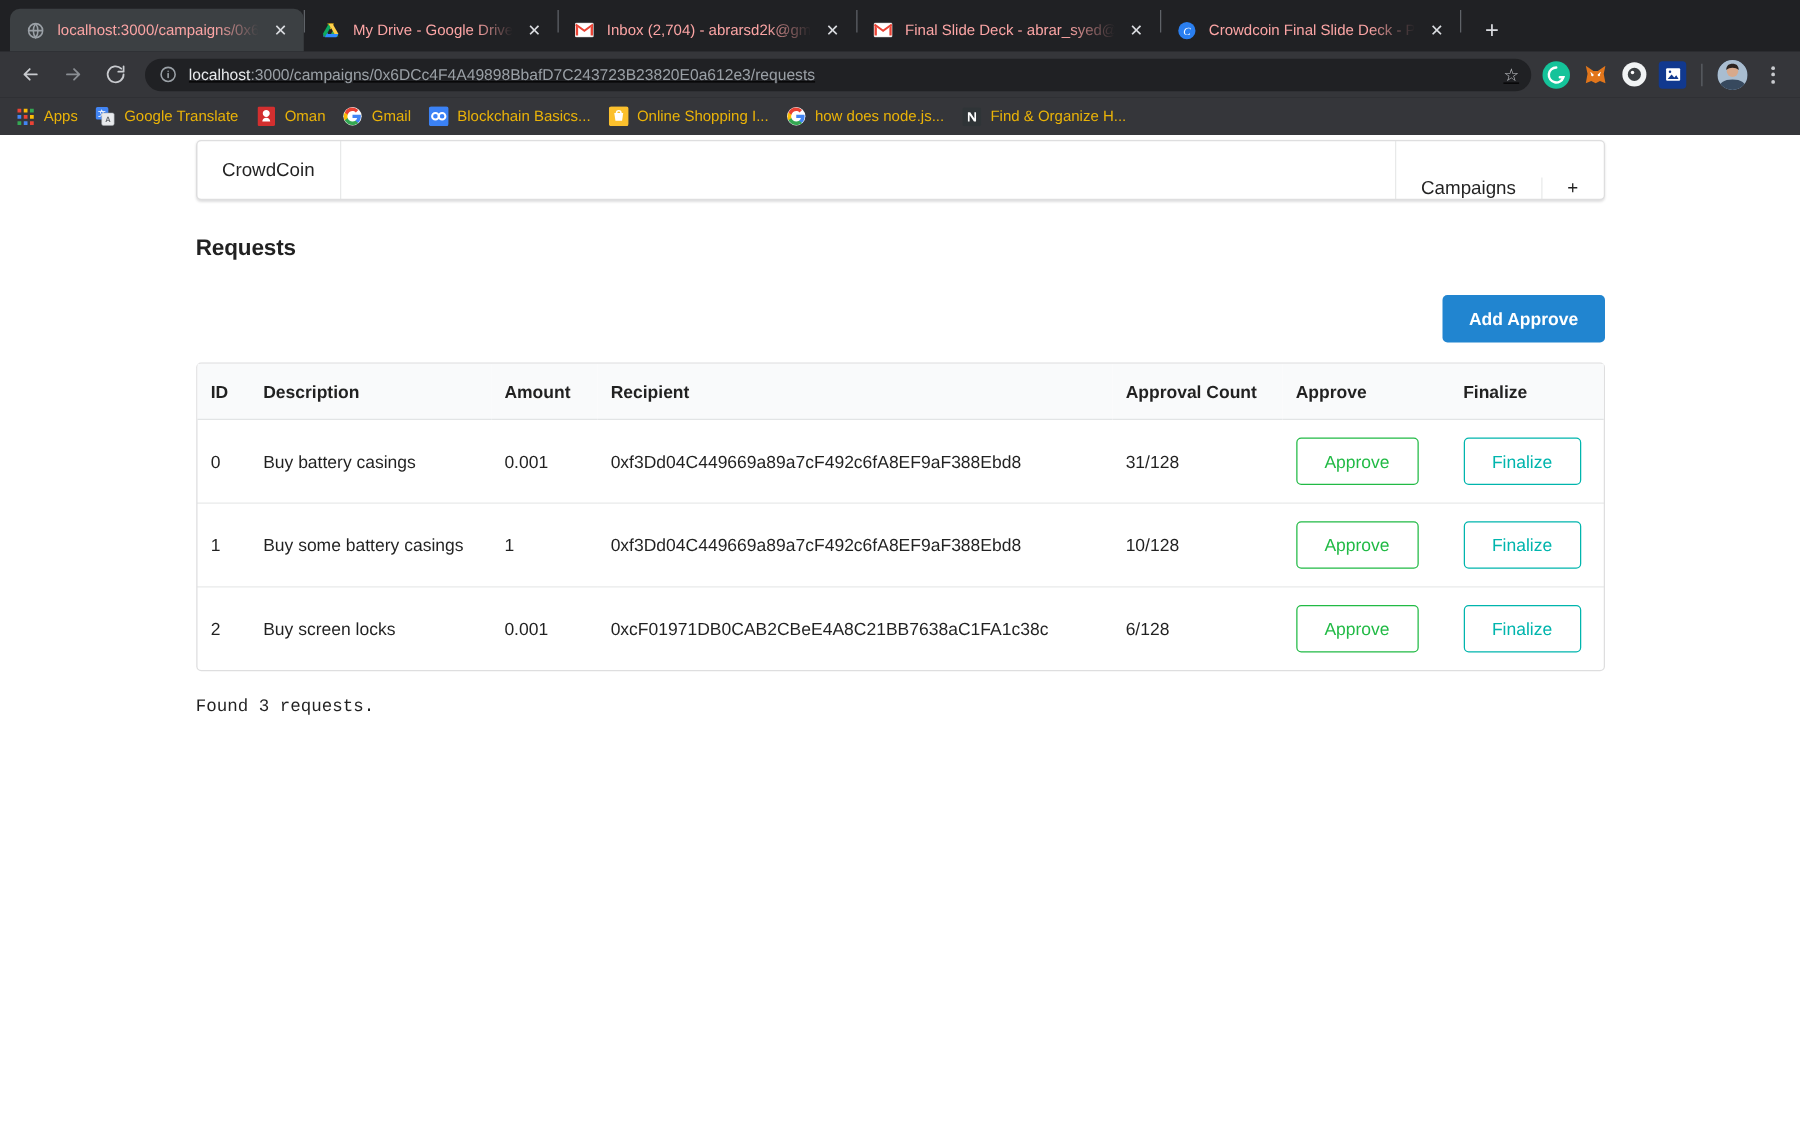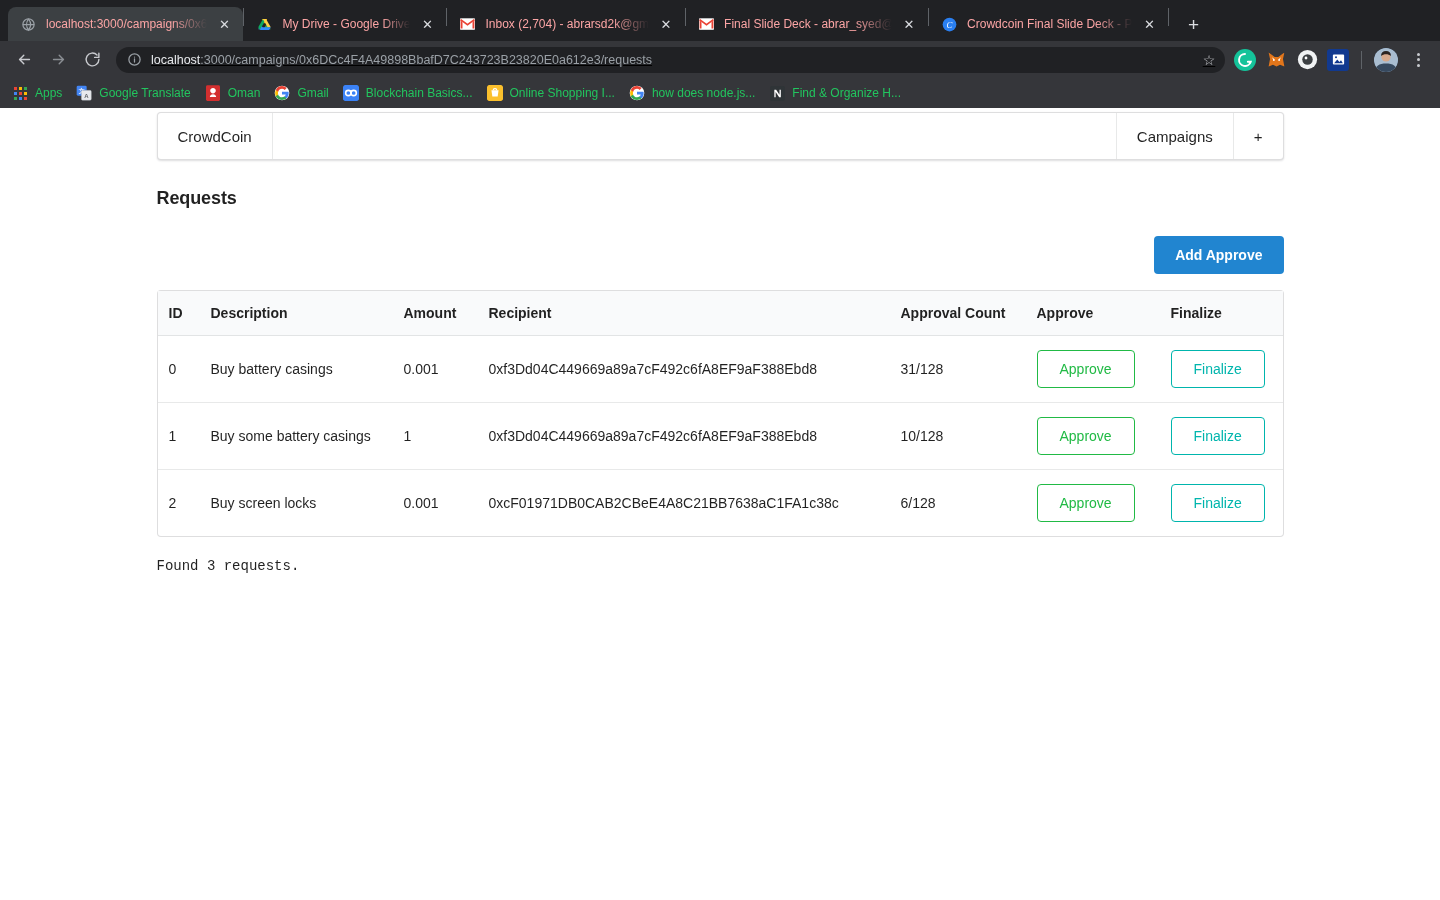--- a/index.html
+++ b/index.html
@@ -108,21 +108,21 @@
     display: flex; align-items: center; height: 22px;
     padding: 0 8px 0 2px; margin-right: 4px; border-radius: 4px;
     flex: 0 0 auto;
   }
   .bm .bm-icon {
     width: 16px; height: 16px; flex: 0 0 16px; margin-right: 7px;
     display: flex; align-items: center; justify-content: center;
     border-radius: 2px; overflow: hidden; font-size: 9px; font-weight: bold;
   }
   .bm .bm-label {
-    font-size: 12px; color: #22c55e; white-space: nowrap;
+    font-size: 12px; color: #eab308; white-space: nowrap;
     max-width: 118px; overflow: hidden; text-overflow: ellipsis;
   }
   .apps-grid { display: grid; grid-template-columns: repeat(3,3px); gap: 2px; }
   .apps-grid i { width: 3px; height: 3px; display: block; }
 
   
   .page { background: #fff; height: 792px; padding-top: 4px; }
   .container { width: 1127px; margin: 0 auto; }
 
   
@@ -130,21 +130,21 @@
     display: flex; background: #fff; border: 1px solid rgba(34,36,38,.15);
     border-radius: 4px; box-shadow: 0 1px 2px 0 rgba(34,36,38,.15);
     min-height: 48px; margin-bottom: 28px;
   }
   .menu-item {
     display: flex; align-items: center; padding: 0 20px;
     font-size: 15px; color: rgba(0,0,0,.87);
     border-right: 1px solid rgba(34,36,38,.1);
   }
   .menu-spacer { flex: 1 1 auto; border-right: 1px solid rgba(34,36,38,.1); }
-  .menu-right { display: flex; }
+  .menu-right { display: flex; align-items: flex-end; }
   .menu-right .menu-item:last-child { border-right: none; }
 
   h2.page-title {
     font-size: 18px; font-weight: bold; color: rgba(0,0,0,.87);
     margin-bottom: 27px; letter-spacing: -.1px;
   }
 
   .btn-row { display: flex; justify-content: flex-end; margin-bottom: 16px; }
   .btn-primary {
     background: #2185d0; color: #fff; border: none; border-radius: 4px;

